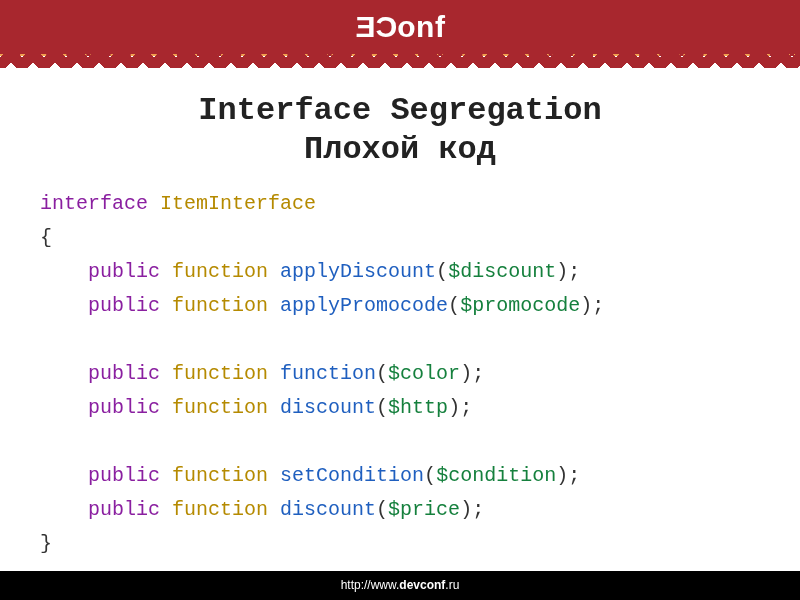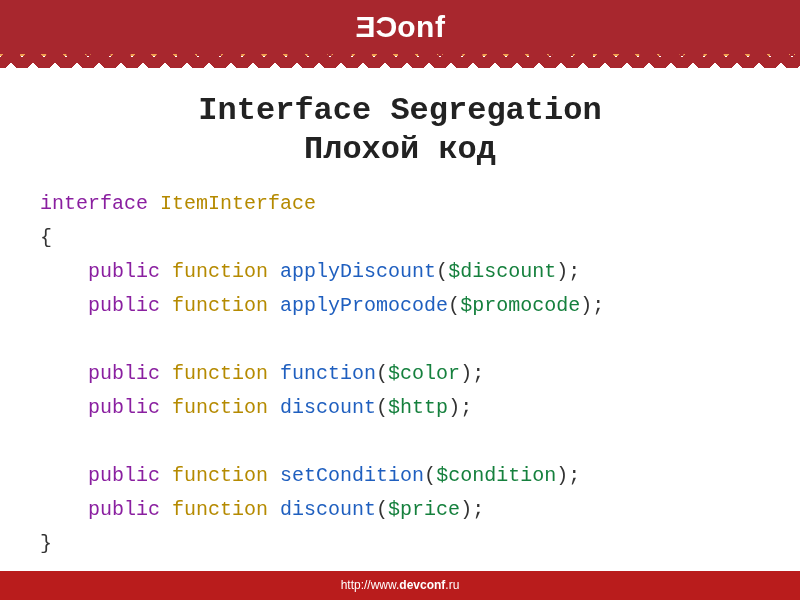--- a/index.html
+++ b/index.html
@@ -41,21 +41,21 @@
   }
   .kw  { color: #8a1fa0; }            
   .cls { color: #b58a00; }            
   .pub { color: #8a1fa0; }            
   .fnk { color: #b58a00; }            
   .fn  { color: #1f5fbf; }            
   .var { color: #15803d; }  
   .punc{ color: #333; }
   .brace{ color: #333; }
   .footer {
-    height: 30px; background: #b91c1c; display: flex; align-items: center; justify-content: center;
+    height: 30px; background: #000000; display: flex; align-items: center; justify-content: center;
   }
   .footer-link {
     font-family: Verdana, Geneva, sans-serif; font-size: 12px; color: #ffffff;
   }
   .footer-link .bold { font-weight: 700; }
 </style>
 </head>
 <body>
 
 <div class="slide">

